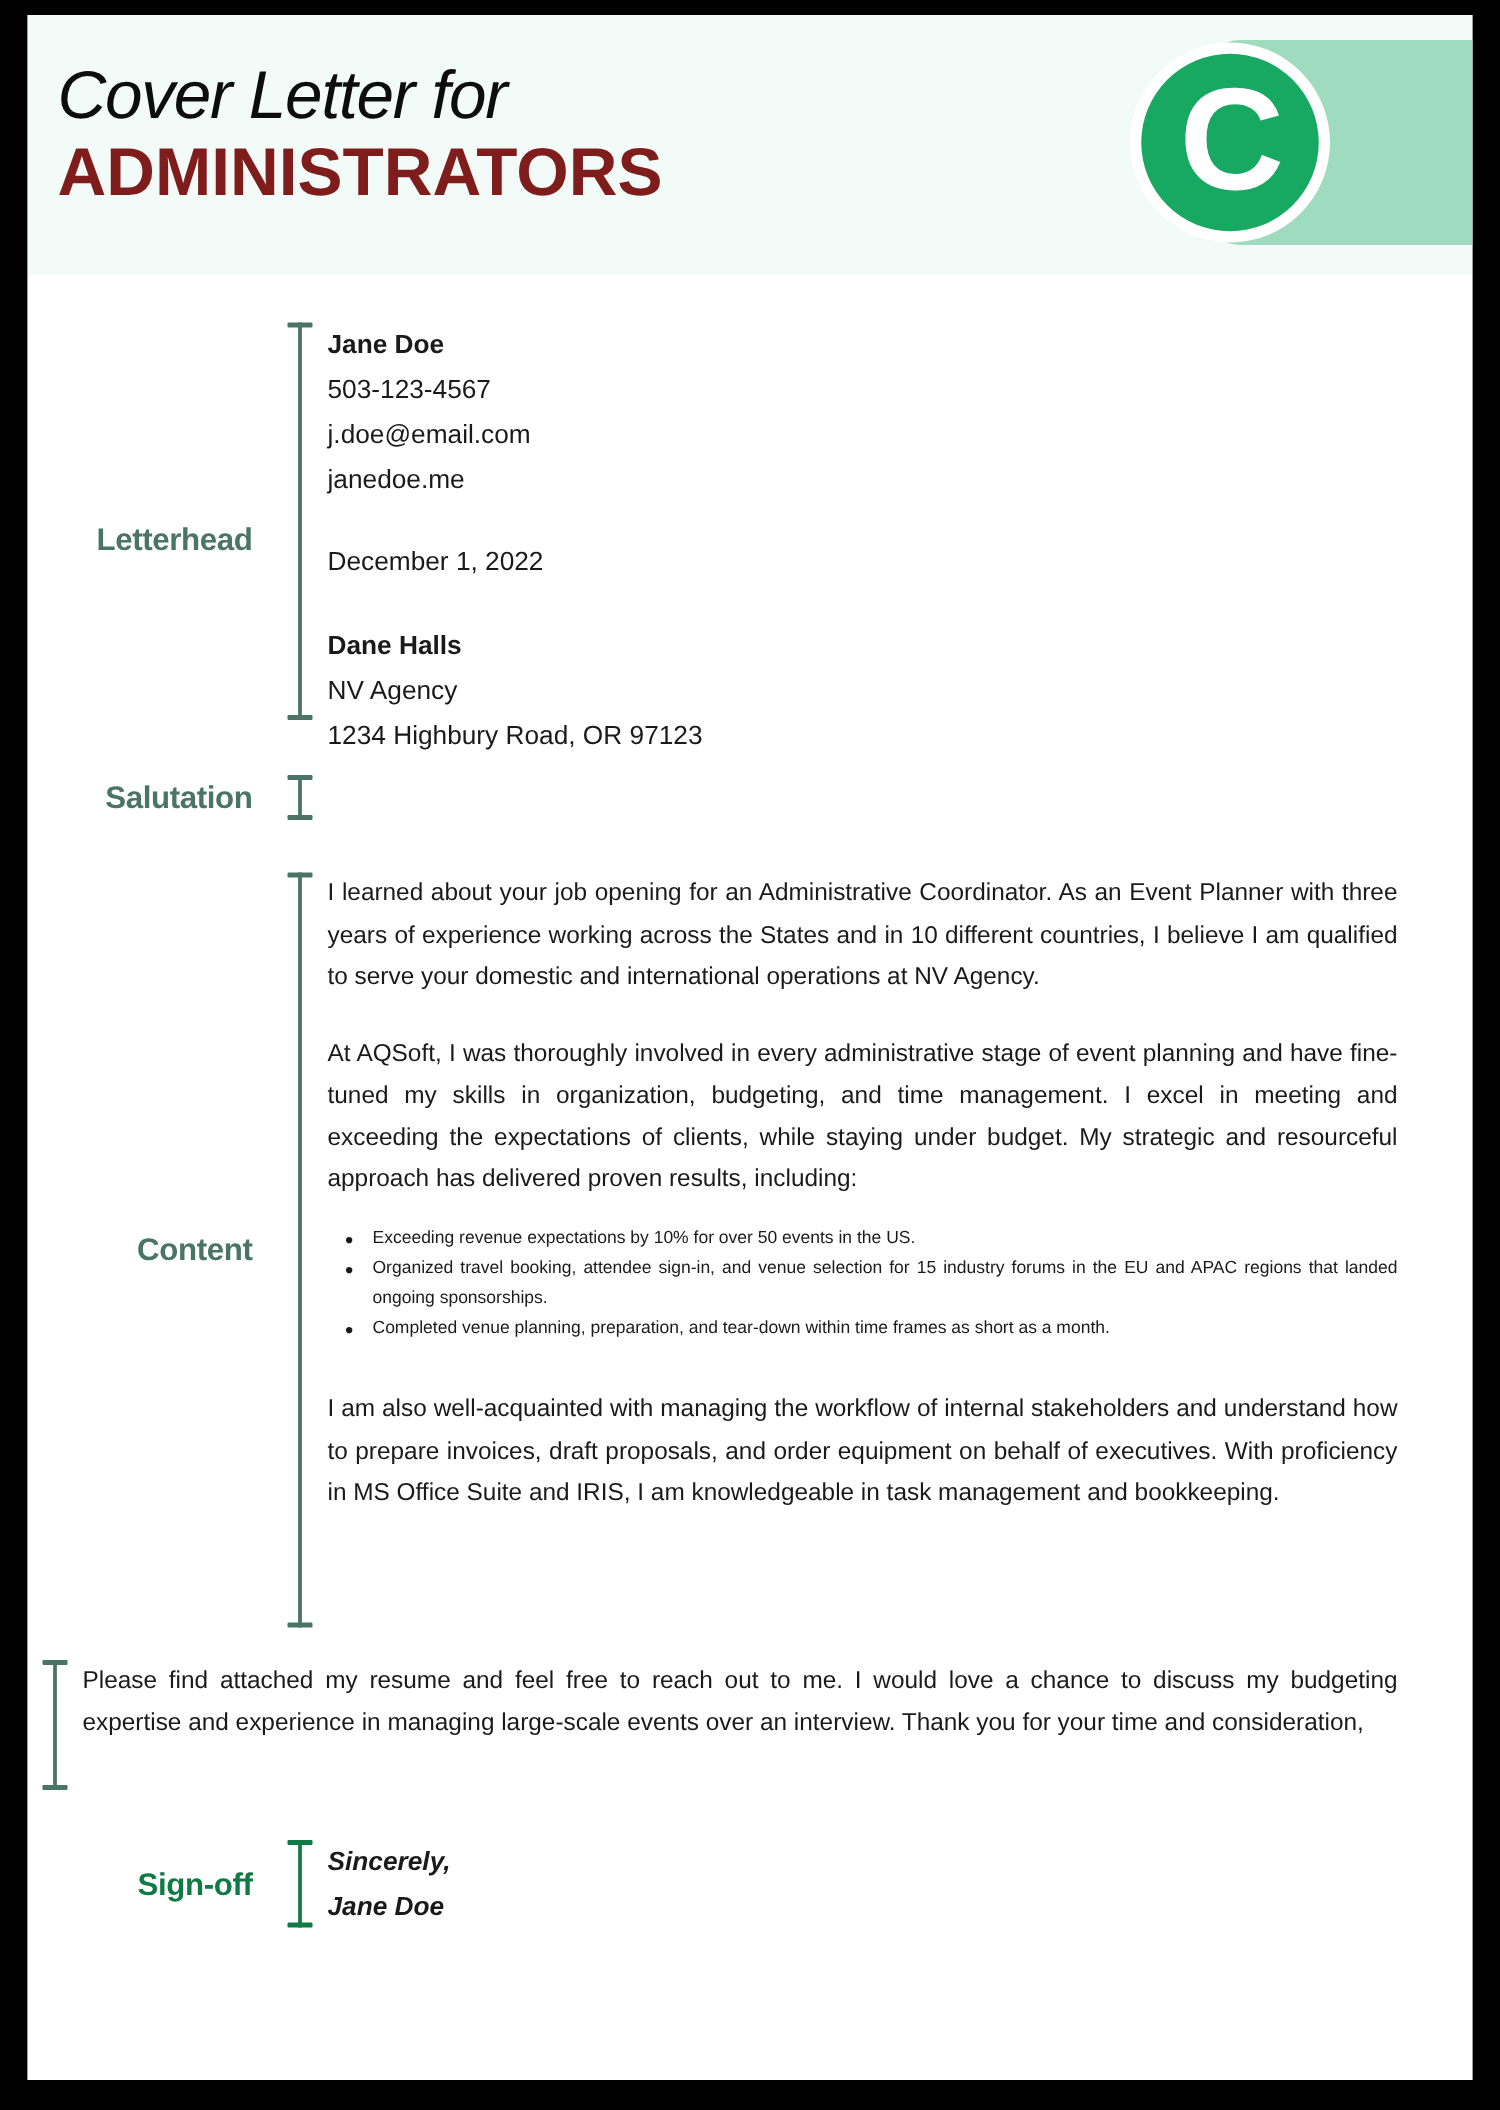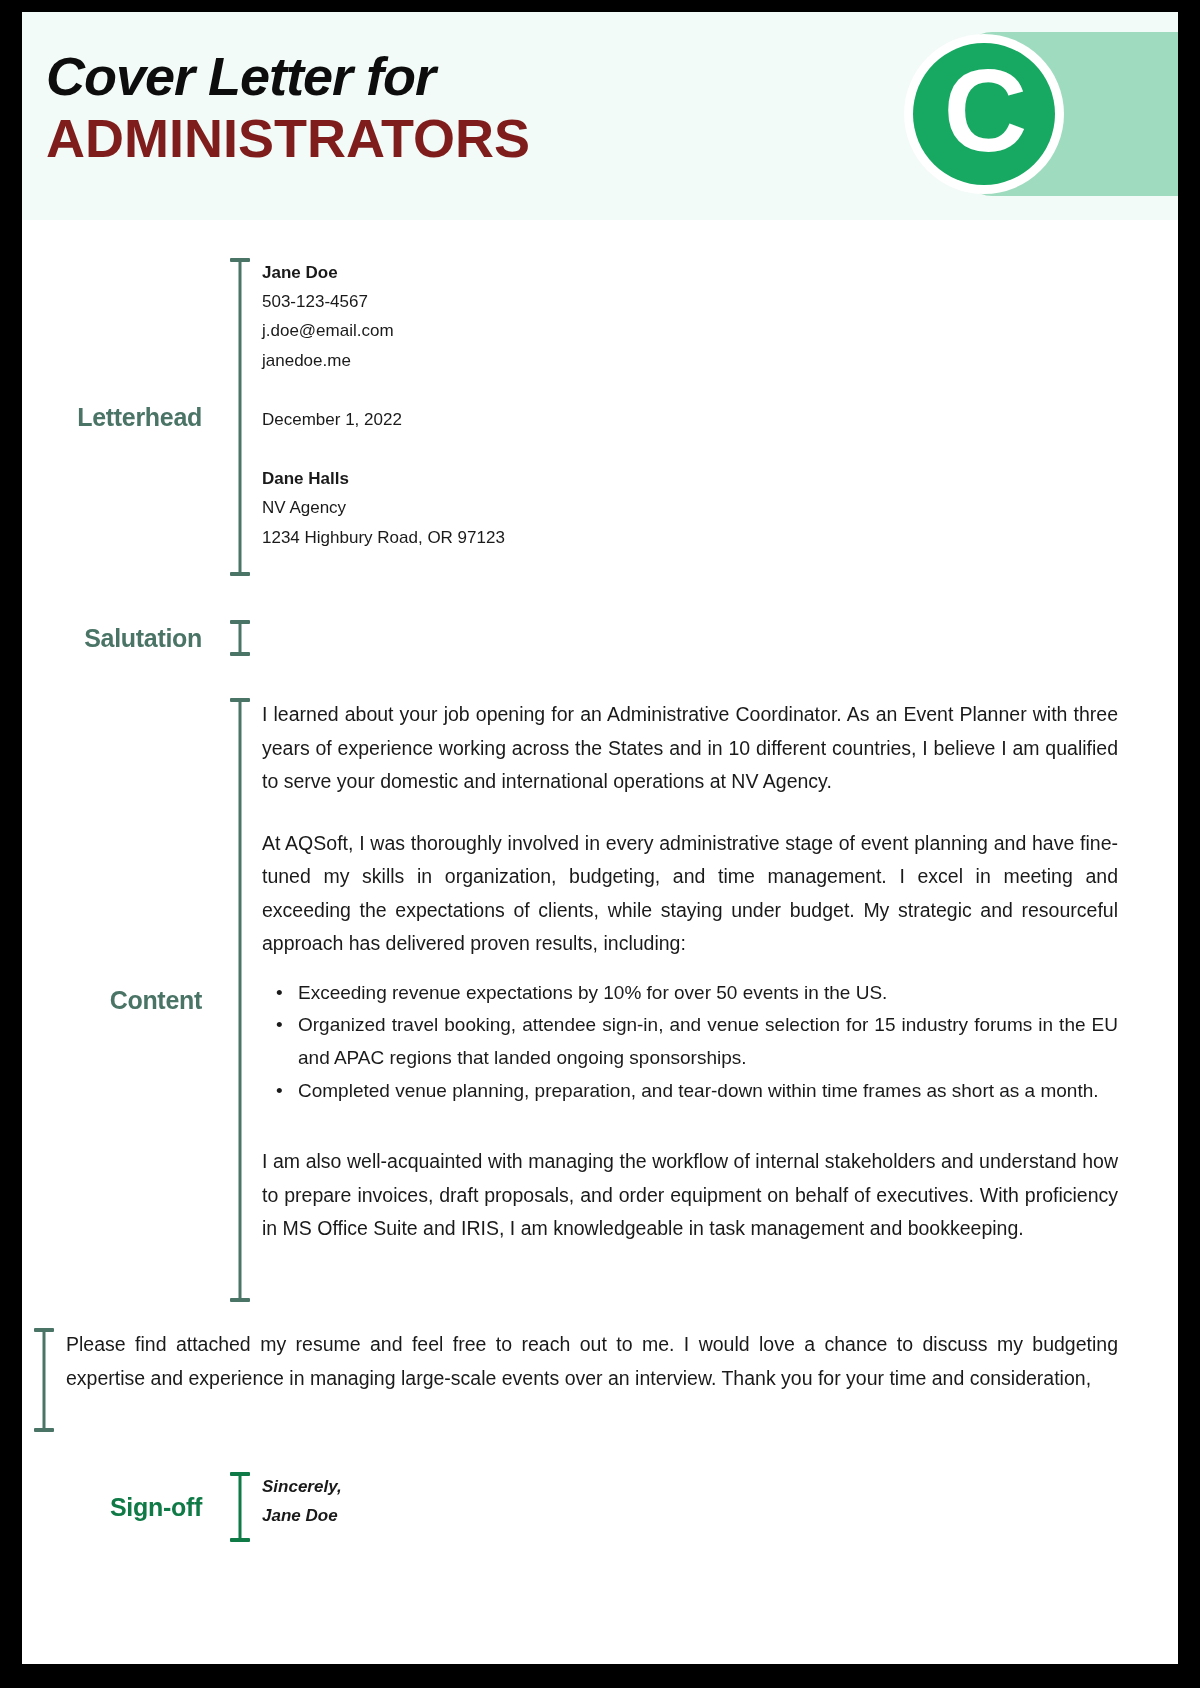--- a/index.html
+++ b/index.html
@@ -72,21 +72,21 @@
   }
 
   .title-block {
     position: absolute;
     left: 24px;
     top: 36px;
   }
   .title-line1 {
     font-family: "Liberation Sans", sans-serif;
     font-size: 54px;
-    font-weight: bold;
+    font-weight: normal;
     font-style: italic;
     color: #0d0d0d;
     letter-spacing: -1px;
     line-height: 1.05;
     margin: 0;
   }
   .title-line2 {
     font-family: "Liberation Sans", sans-serif;
     font-size: 54px;
     font-weight: bold;
@@ -166,21 +166,21 @@
   .bracket.green .cap { background: #0f7a46; }
 
   .content-col {
     flex: 1 1 auto;
     padding-right: 60px;
     box-sizing: border-box;
   }
 
   .doc-text {
     font-family: "Liberation Sans", sans-serif;
-    font-size: 17px;
+    font-size: 21px;
     color: #1a1a1a;
     line-height: 1.72;
   }
   .doc-text.bold { font-weight: bold; }
   .doc-text.bolditalic { font-weight: bold; font-style: italic; }
 
   .letterhead-lines p,
   .closing-text p,
   .signoff-lines p {
     margin: 0;
@@ -200,21 +200,21 @@
 
   ul.bullets {
     margin: 0;
     padding-left: 36px;
     list-style: none;
   }
   ul.bullets li {
     position: relative;
     text-align: justify;
     font-family: "Liberation Sans", sans-serif;
-    font-size: 19px;
+    font-size: 14px;
     color: #1a1a1a;
     line-height: 1.72;
     margin-bottom: 0;
   }
   ul.bullets li::before {
     content: "\2022";
     position: absolute;
     left: -22px;
     top: 0;
     font-size: 19px;

